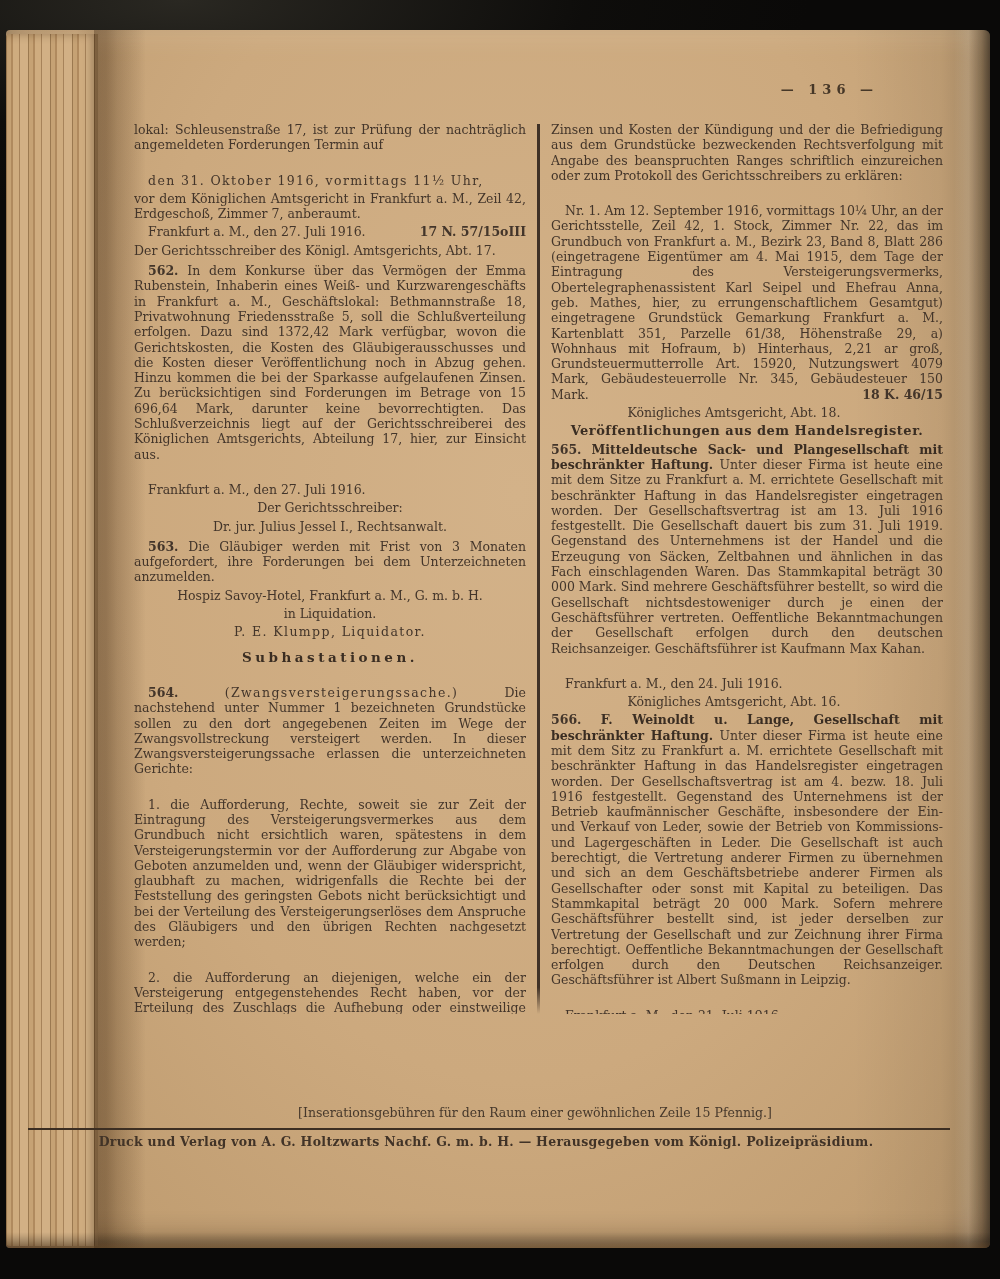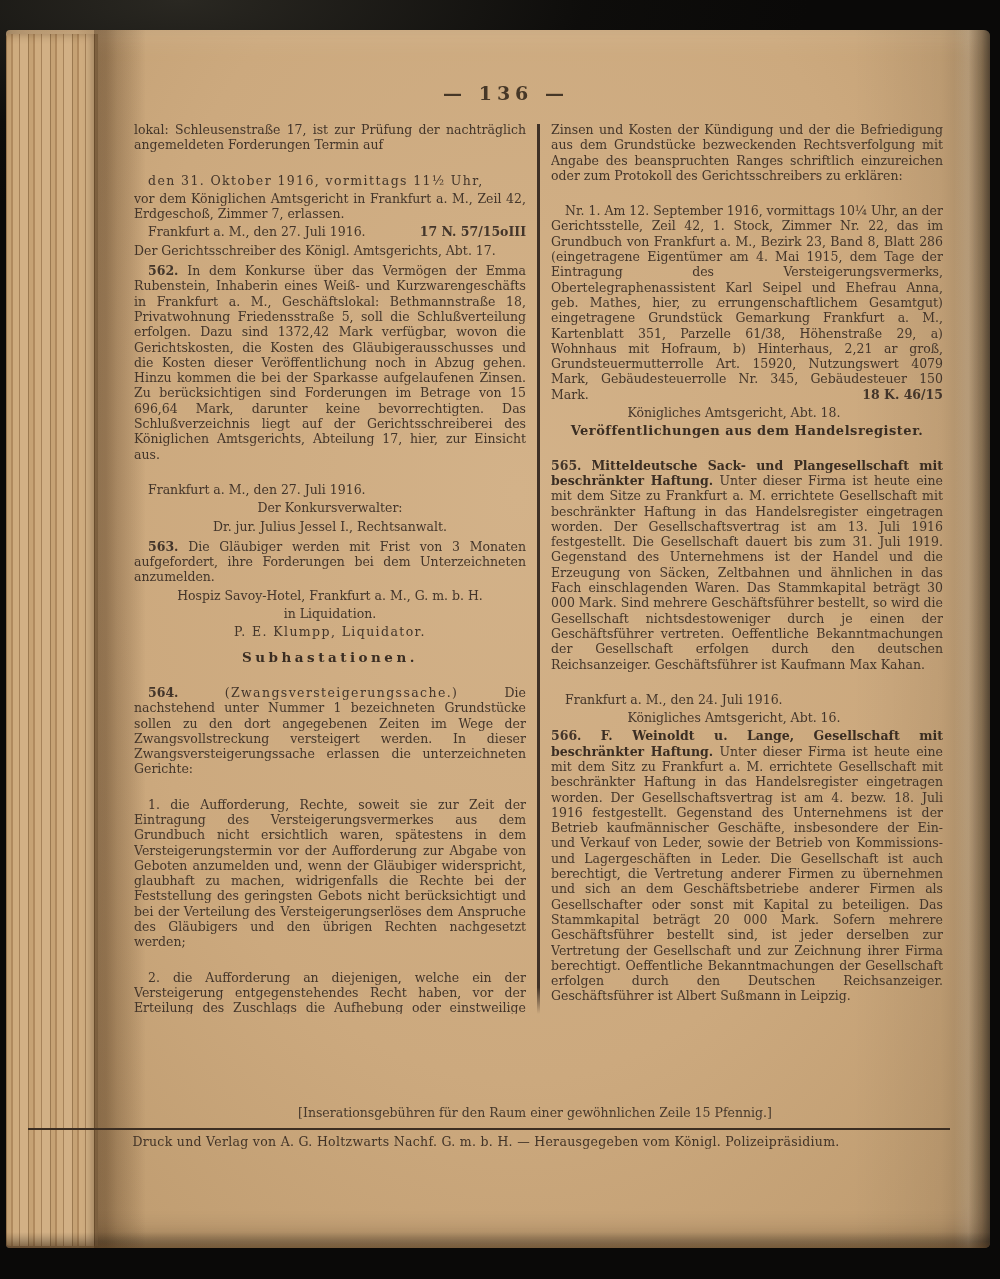--- a/index.html
+++ b/index.html
@@ -33,22 +33,22 @@
   }
   .edge-right{
     position:absolute;right:0;top:0;bottom:0;width:36px;border-radius:0 6px 5px 0;
     background:linear-gradient(90deg, rgba(0,0,0,0) 0, rgba(255,246,228,0.14) 40%, rgba(0,0,0,0.16) 78%, rgba(0,0,0,0.42) 100%);
   }
   .edge-bottom{
     position:absolute;left:0;right:0;bottom:0;height:16px;border-radius:0 0 5px 4px;
     background:linear-gradient(180deg, rgba(0,0,0,0) 0, rgba(0,0,0,0.20) 60%, rgba(70,45,20,0.45) 100%);
   }
   .pageno{
-    position:absolute;left:120px;top:52px;width:760px;
-    text-align:center;font-size:19px;font-weight:bold;letter-spacing:5px;color:#463727;
+    position:absolute;left:112px;top:52px;width:760px;
+    text-align:right;font-size:13px;font-weight:bold;letter-spacing:5px;color:#463727;
   }
   .cols{
     position:absolute;left:128px;top:92px;width:812px;display:flex;align-items:stretch;
   }
   .col{
     width:392px;height:892px;overflow:hidden;
     font-size:12.5px;line-height:15.3px;text-align:justify;color:#43352a;
     overflow-wrap:break-word;
   }
   .divider{width:3px;background:linear-gradient(180deg,#3f3126 0 97%, rgba(63,49,38,0) 100%);margin:2px 11px 0 11px;}
@@ -59,69 +59,69 @@
   .sigright{text-align:center;padding-right:26px;}
   .sp{letter-spacing:1.4px;}
   .num{font-weight:bold;}
   b{color:#3a2d22;}
   .heading{
     text-align:center;font-weight:bold;letter-spacing:3.5px;font-size:13.5px;
     margin:10px 0 8px 0;color:#3a2d22;text-indent:0;
   }
   .heading2{
     text-align:center;font-weight:bold;font-size:13px;letter-spacing:0.5px;
-    margin:3px 0 19px 0;color:#3a2d22;text-indent:0;
+    margin:3px 0 3px 0;color:#3a2d22;text-indent:0;
   }
   .row{display:flex;justify-content:space-between;text-indent:0;}
   .row .date{padding-left:14px;}
   .fileno{float:right;font-weight:bold;padding-left:8px;}
   .fee{
     position:absolute;left:129px;top:1075px;width:800px;text-align:center;
     font-size:12.5px;color:#46382b;
   }
   .footrule{
     position:absolute;left:22px;right:40px;top:1098px;height:0;
     border-top:2.5px solid #3c2e22;
   }
   .imprint{
     position:absolute;left:20px;top:1104px;width:920px;text-align:center;
-    font-size:12.5px;font-weight:normal;color:#413327;letter-spacing:0.3px;
+    font-size:12.5px;font-weight:bold;color:#413327;letter-spacing:0.3px;
   }
 </style>
 </head>
 <body>
 
 <div class="backdrop"></div>
 
 <div class="page">
   <div class="stack"></div>
   <div class="gutter"></div>
   <div class="edge-right"></div>
   <div class="edge-bottom"></div>
 
   <div class="pageno">—  136  —</div>
 
   <div class="cols">
 
     <div class="col">
       <p>lokal: Schleusenstraße 17, ist zur Prüfung der nachträglich angemeldeten Forderungen Termin auf</p>
       <p class="ind sp">den 31. Oktober 1916, vormittags 11½ Uhr,</p>
-      <p>vor dem Königlichen Amtsgericht in Frankfurt a. M., Zeil 42, Erdgeschoß, Zimmer 7, erlassen.</p>
+      <p>vor dem Königlichen Amtsgericht in Frankfurt a. M., Zeil 42, Erdgeschoß, Zimmer 7, anberaumt.</p>
       <p class="row">
         <span class="date">Frankfurt a. M., den 27. Juli 1916.</span>
         <span class="num">17 N. 57/15oIII</span>
       </p>
       <p>Der Gerichtsschreiber des Königl. Amtsgerichts, Abt. 17.</p>
 
       <p class="ind mt">
         <span class="num">562.</span>
         <span>In dem Konkurse über das Vermögen der Emma Rubenstein, Inhaberin eines Weiß- und Kurzwarengeschäfts in Frankfurt a. M., Geschäftslokal: Bethmannstraße 18, Privatwohnung Friedensstraße 5, soll die Schlußverteilung erfolgen. Dazu sind 1372,42 Mark verfügbar, wovon die Gerichtskosten, die Kosten des Gläubigerausschusses und die Kosten dieser Veröffentlichung noch in Abzug gehen. Hinzu kommen die bei der Sparkasse aufgelaufenen Zinsen. Zu berücksichtigen sind Forderungen im Betrage von 15 696,64 Mark, darunter keine bevorrechtigten. Das Schlußverzeichnis liegt auf der Gerichtsschreiberei des Königlichen Amtsgerichts, Abteilung 17, hier, zur Einsicht aus.</span>
       </p>
       <p class="ind">Frankfurt a. M., den 27. Juli 1916.</p>
-      <p class="center">Der Konkursverwalter:</p>
+      <p class="center">Der Gerichtsschreiber:</p>
       <p class="center">Dr. jur. Julius Jessel I., Rechtsanwalt.</p>
 
       <p class="ind mt">
         <span class="num">563.</span>
         <span>Die Gläubiger werden mit Frist von 3 Monaten aufgefordert, ihre Forderungen bei dem Unterzeichneten anzumelden.</span>
       </p>
       <p class="center">Hospiz Savoy-Hotel, Frankfurt a. M., G. m. b. H.</p>
       <p class="center">in Liquidation.</p>
       <p class="center sp">P. E. Klumpp, Liquidator.</p>
 

